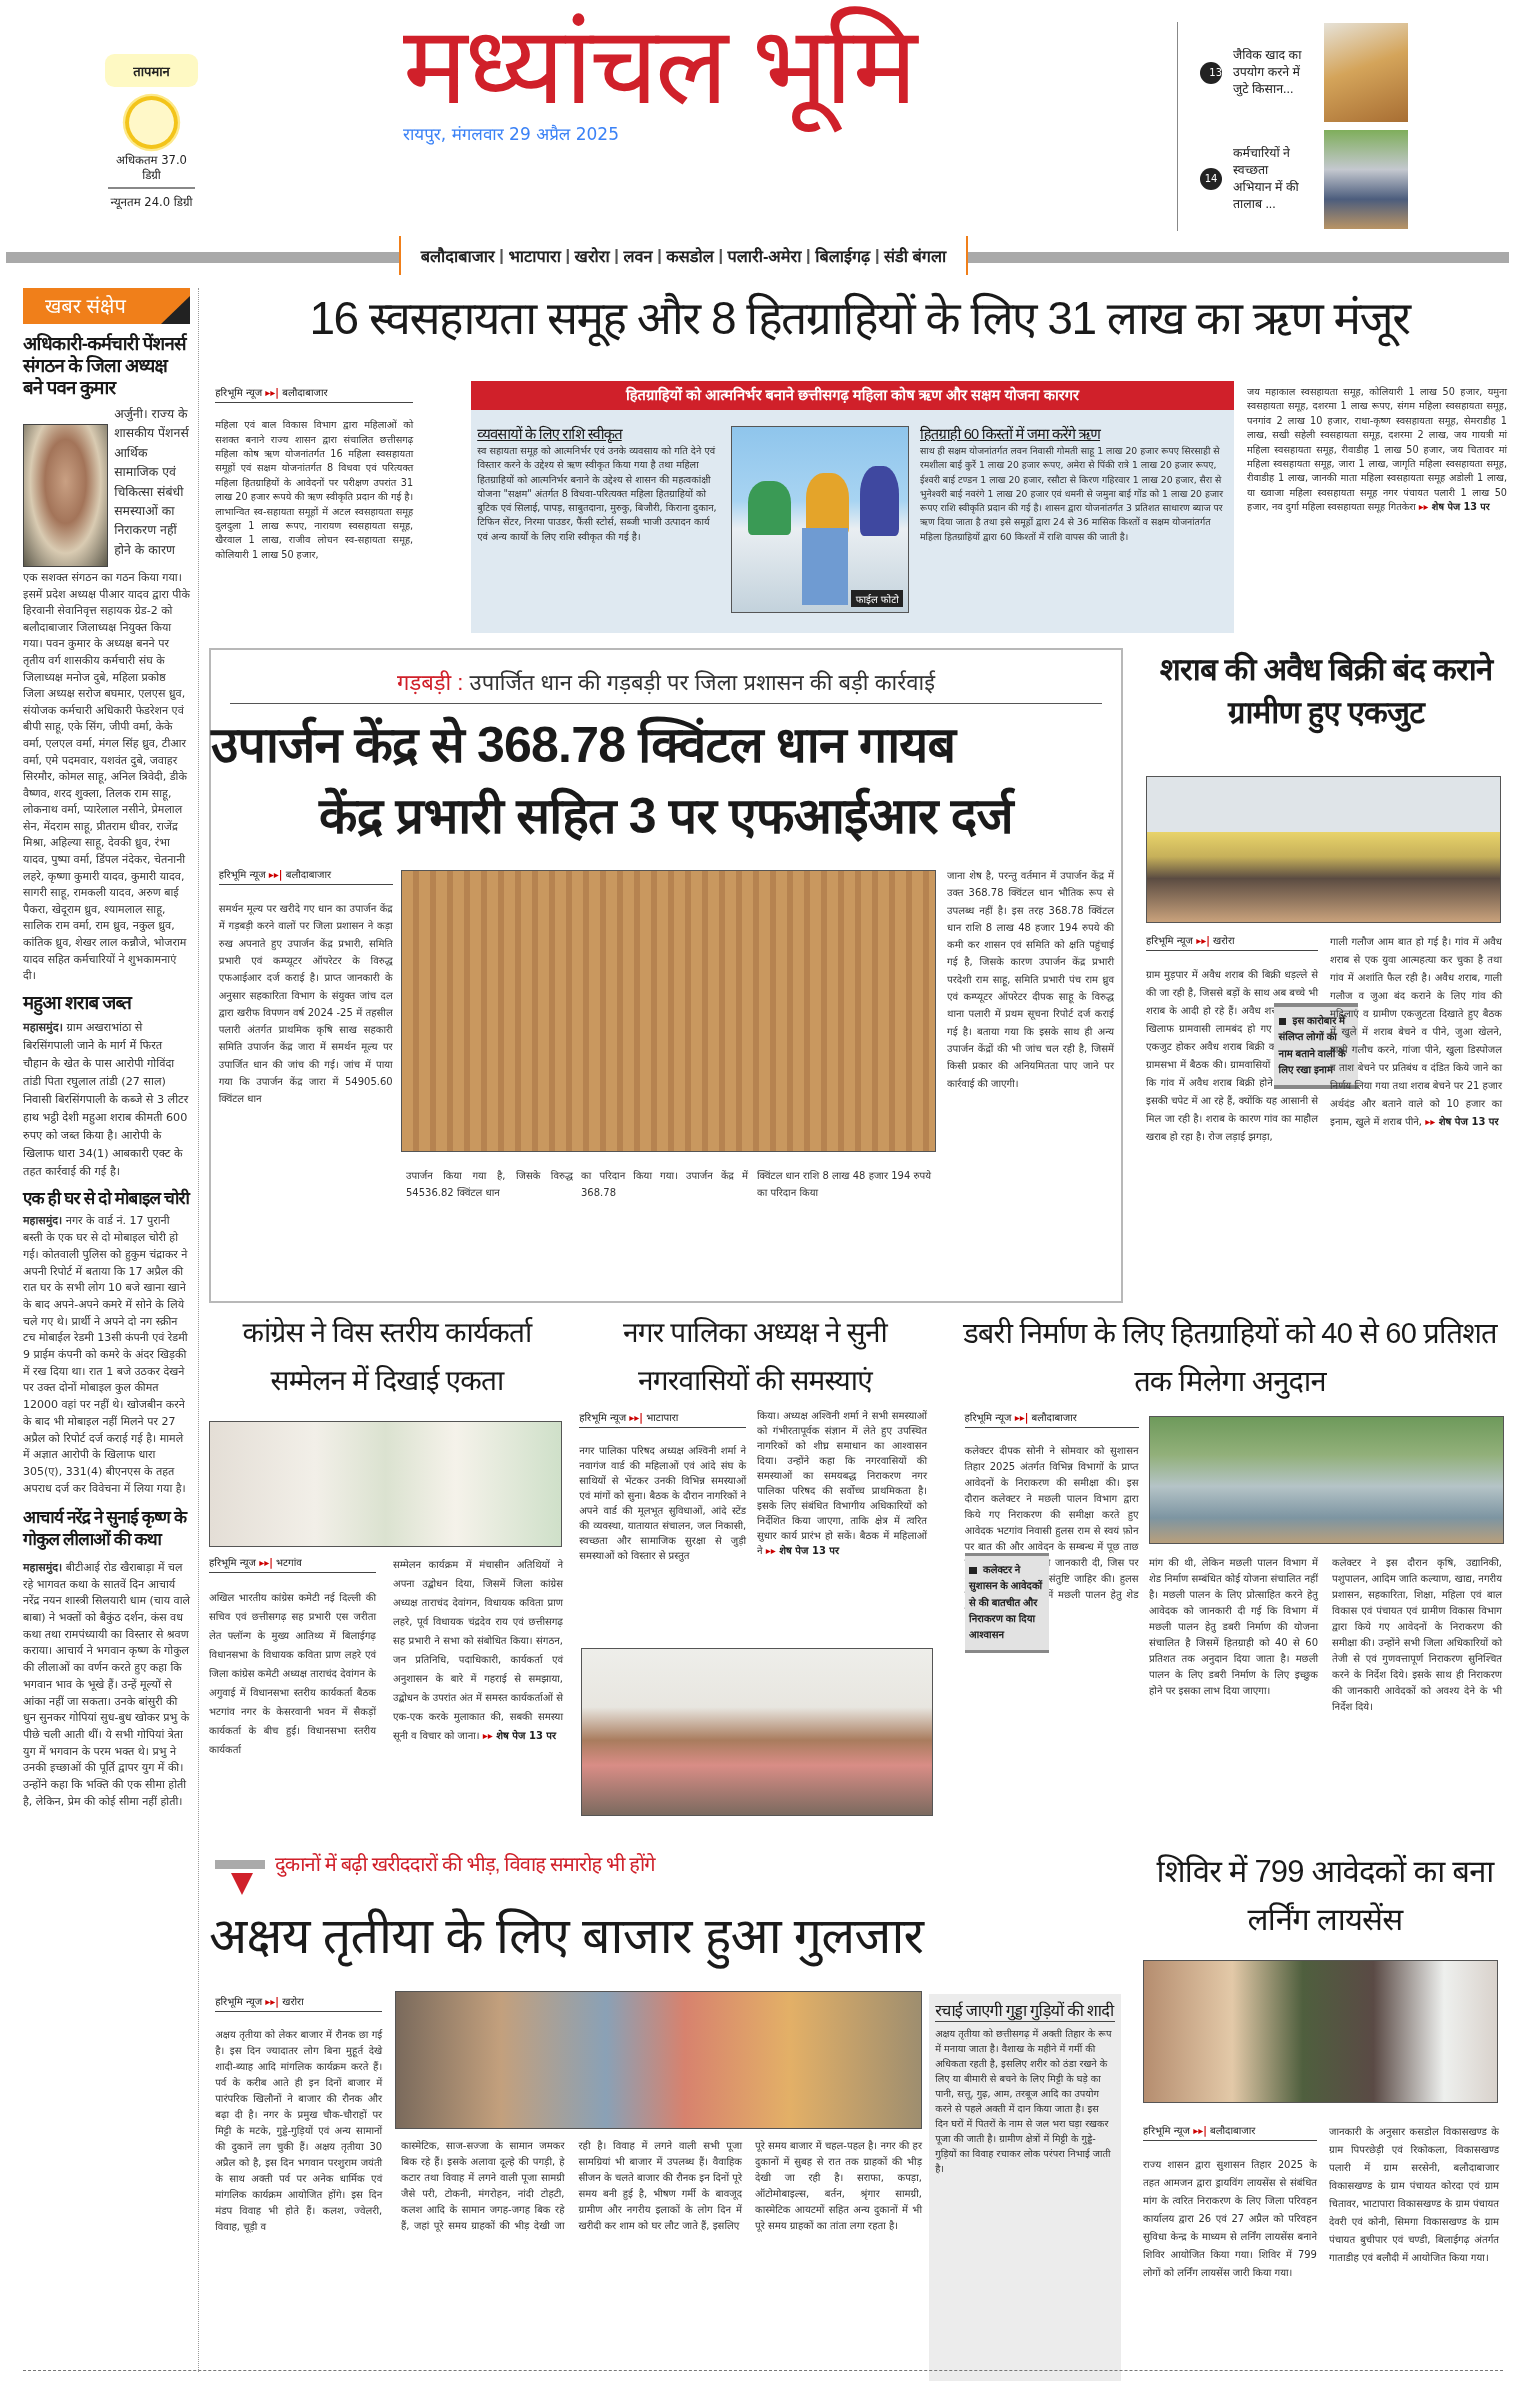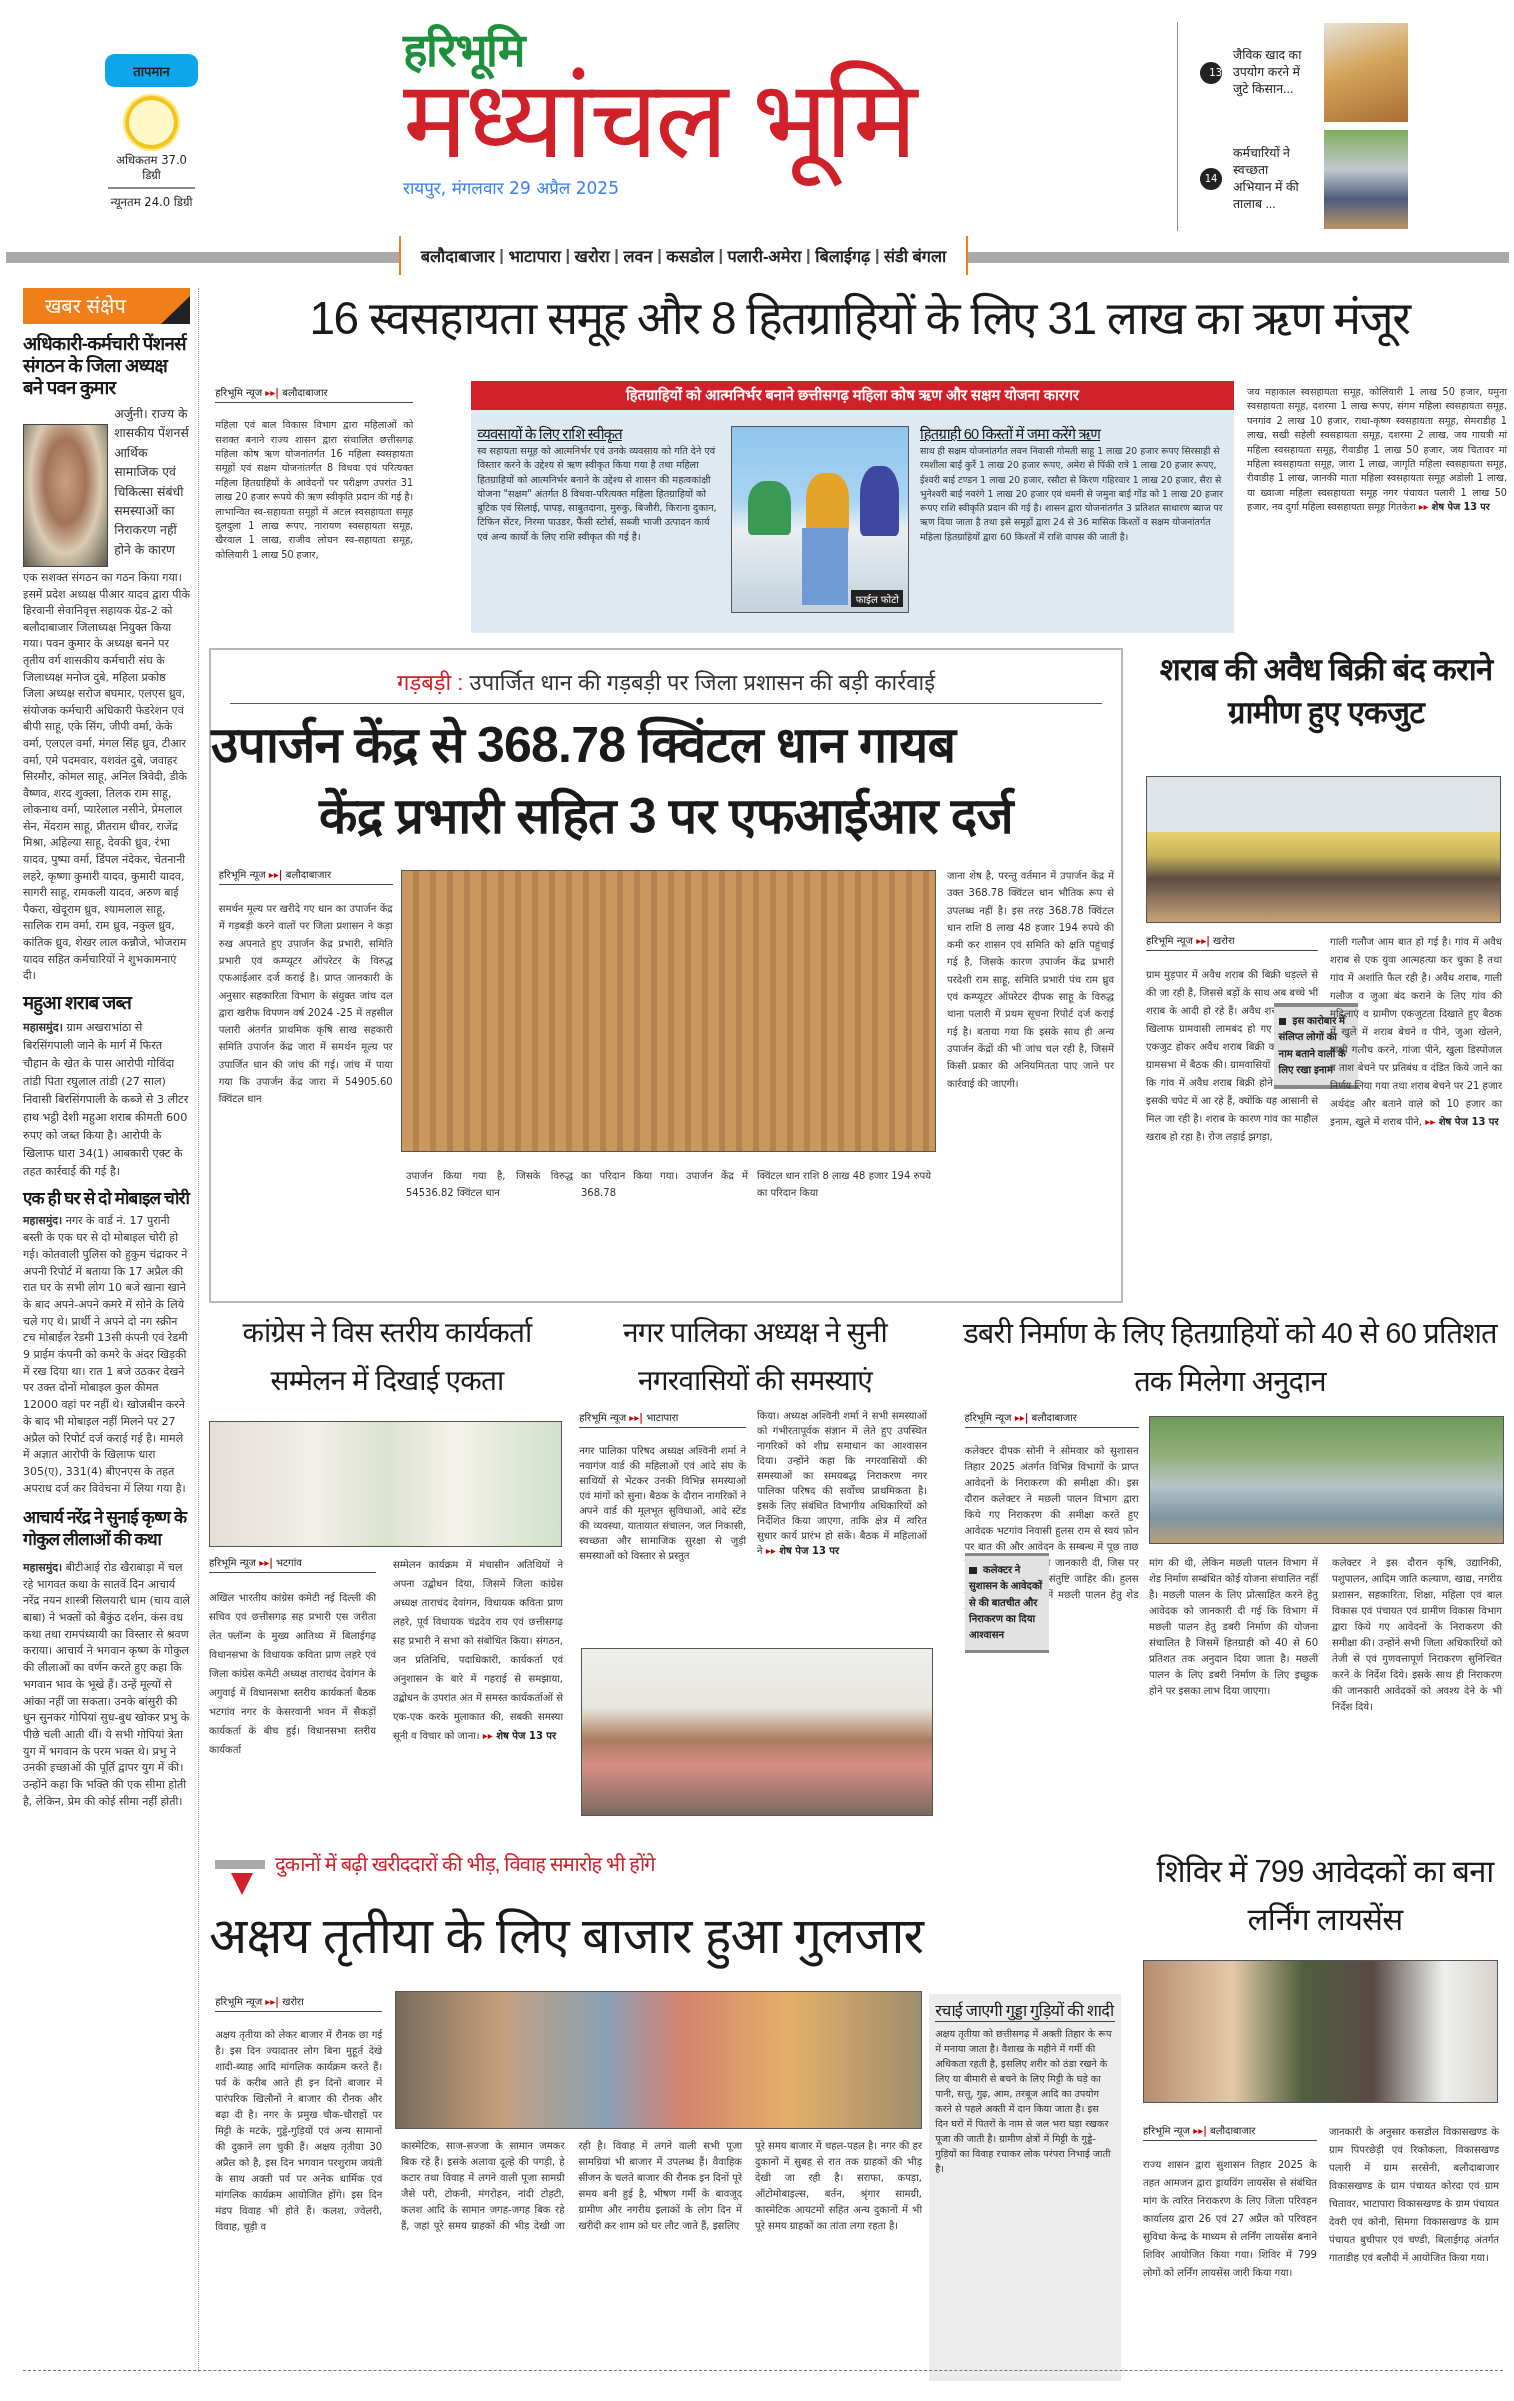--- a/index.html
+++ b/index.html
@@ -15,29 +15,28 @@
 .cont .arr{color:#c00}
 .vline{position:absolute;border-left:1.5px dotted #999}
 .hrule{position:absolute;border-top:1.5px dashed #777}
 .callout{background:#e2e2e2;border-top:4.6px solid #888;border-bottom:4.6px solid #888;padding:7.7px 9.3px;font-family:"Liberation Sans",sans-serif;font-weight:bold;font-size:13px;line-height:18.6px;color:#222}
 .callout .sq{display:inline-block;width:7.7px;height:7.7px;background:#222;margin-right:6.2px;vertical-align:middle}
 </style>
 </head>
 <body>
 
 <div class="abs" style="left:105px;top:54px;width:93px;height:155px;text-align:center">
-  <div style="background:#0ea5e9;border-radius:9.3px;padding:7.7px 0;font-size:13px;font-weight:bold;color:#222">तापमान</div>
+  <div style="background:#fef9c3;border-radius:9.3px;padding:7.7px 0;font-size:13px;font-weight:bold;color:#222">तापमान</div>
   <div style="margin:12.4px auto 6.2px;width:45px;height:45px;border-radius:50%;background:#fff8c8;box-shadow:0 0 0 3.9px #f3c41a, 0 0 0 6.2px #fde98a"></div>
   <div style="font-size:11.6px;color:#222;margin-top:7.7px">अधिकतम 37.0 डिग्री</div>
   <div style="border-top:2.3px solid #888;margin:4.6px 3.1px"></div>
   <div style="font-size:11.6px;color:#222">न्यूनतम 24.0 डिग्री</div>
 </div>
 
 <div class="abs" style="left:403px;top:23px;width:720px;height:209px">
-  <div style="font-family:'Liberation Sans',sans-serif;font-weight:bold;font-size:46px;color:#1e8f3a;line-height:54px;letter-spacing:-1.5px">हरिभूमि</div>
   <div style="font-family:'Liberation Sans',sans-serif;font-size:108px;color:#d0202a;line-height:116px;letter-spacing:-3.1px;margin-top:-15.5px">मध्यांचल भूमि</div>
   <div style="font-size:17px;color:#3b82f6;margin-top:-1.5px">रायपुर, मंगलवार 29 अप्रैल 2025</div>
 </div>
 
 <div class="abs" style="left:1177px;top:22px;width:325px;height:209px;border-left:1.5px solid #888">
   <div style="display:flex;align-items:center;height:101px">
     <div style="width:22px;height:22px;border-radius:50%;background:#222;color:#fff;font-size:10px;text-align:right;line-height:22px;margin-left:22px;flex-shrink:0">13</div>
     <div style="width:77px;margin-left:11px;font-family:'Liberation Sans',sans-serif;font-size:12.4px;line-height:17px;color:#222">जैविक खाद का उपयोग करने में जुटे किसान...</div>
     <div style="width:84px;height:99px;margin-left:14px;background:linear-gradient(160deg,#e6e2d8 0%,#d4a45a 45%,#a86e33 100%)"></div>
   </div>

